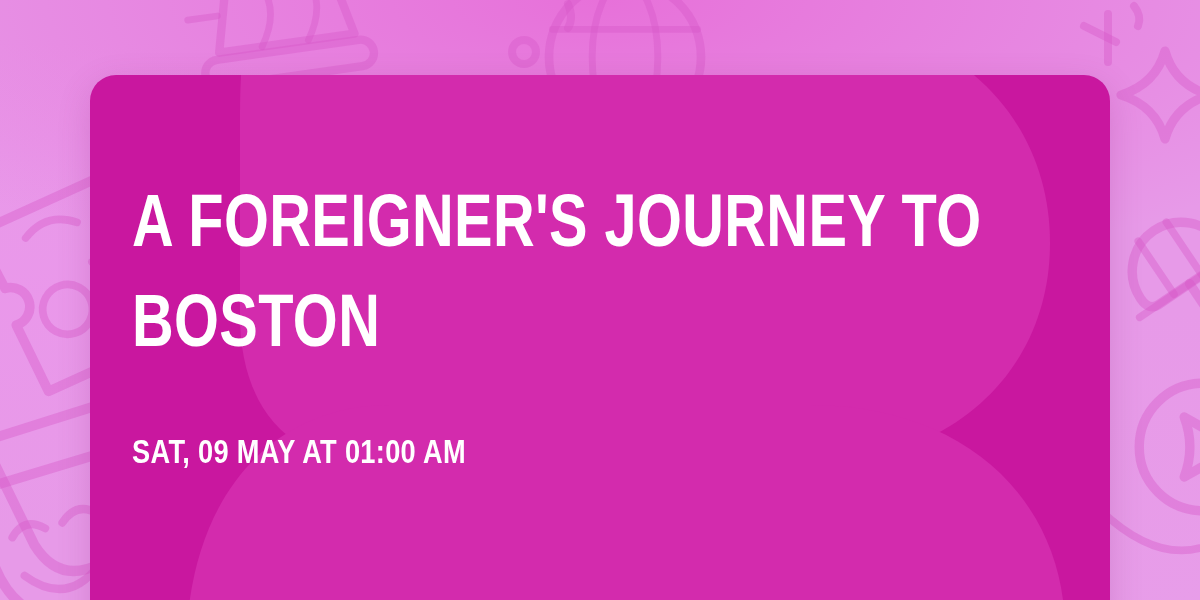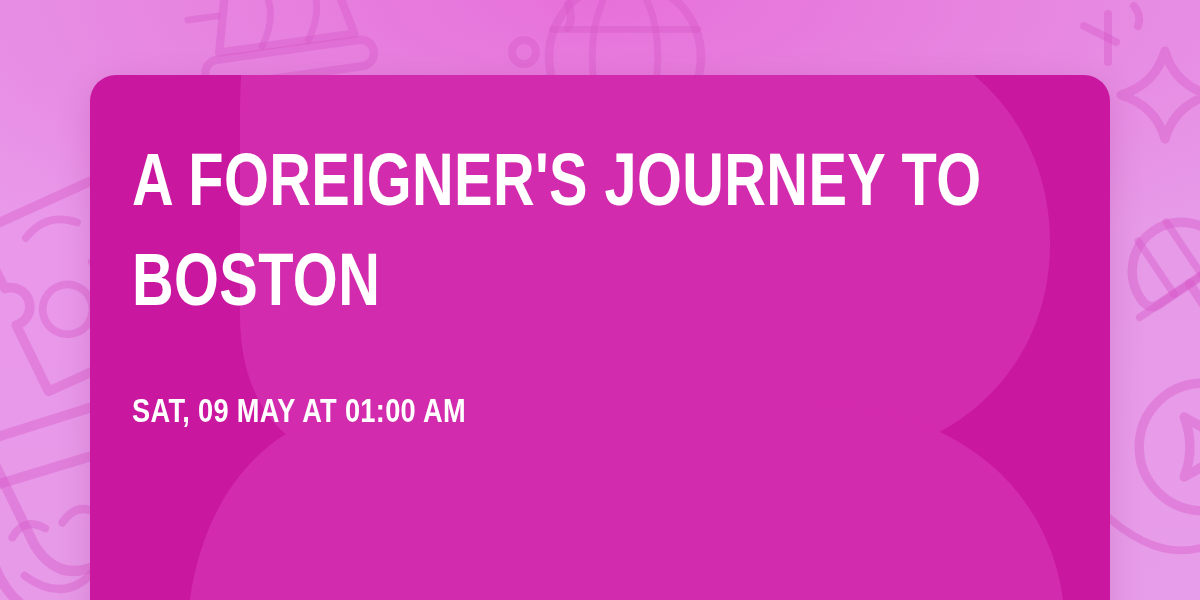--- a/index.html
+++ b/index.html
@@ -65,21 +65,21 @@
   .card-watermark {
     position:absolute;
     inset:0;
     pointer-events:none;
   }
   .card-watermark svg { display:block; width:100%; height:100%; }
 
   .card-body {
     position:absolute;
     left:0; top:0;
-    padding:55px 44px 0 42px;
+    padding:96px 44px 0 42px;
     width:100%;
   }
 
   .event-title {
     color:#ffffff;
     font-family:"Liberation Sans Narrow","Liberation Sans", sans-serif;
     font-size:74px;
     line-height:100px;
     font-weight:700;
     letter-spacing:.5px;

